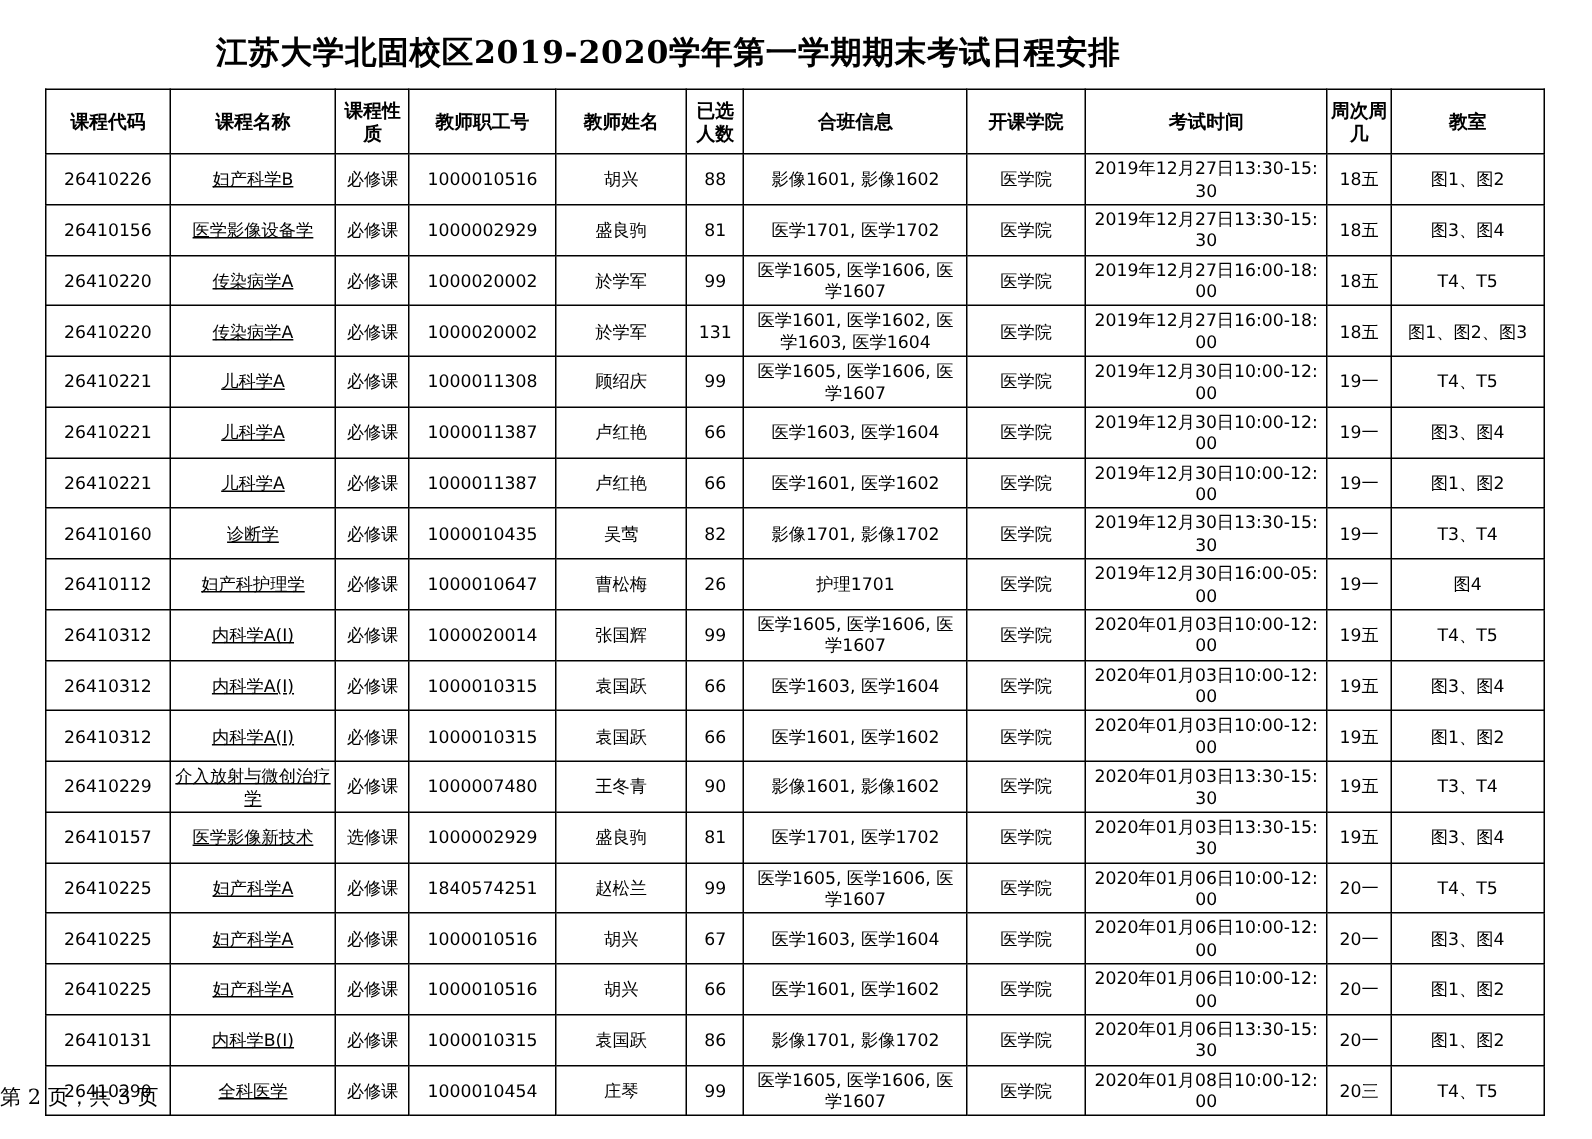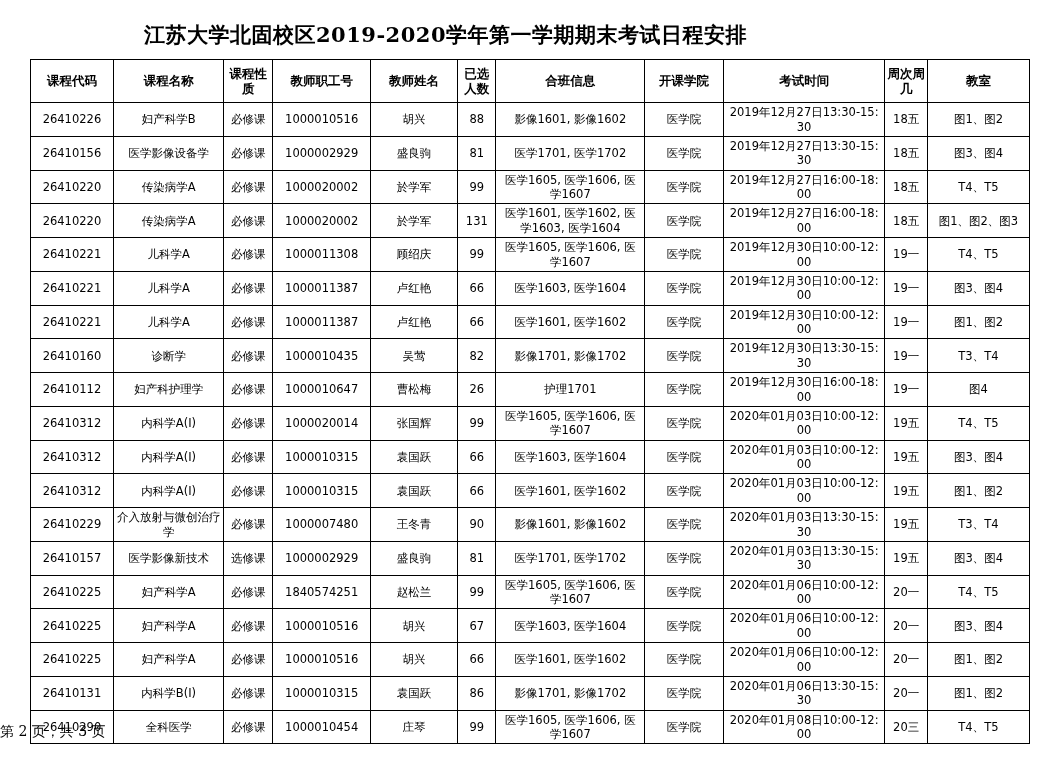--- a/index.html
+++ b/index.html
@@ -46,20 +46,21 @@
   }
   table.exam thead th {
     font-weight: bold;
     font-size: 12.5px;
     height: 38px;
     padding: 2px 2px;
   }
   td.left {
     text-align: left;
     padding-left: 5px;
+    text-decoration: underline;
   }
   
   col.c0 { width: 78px; }
   col.c1 { width: 104px; }
   col.c2 { width: 46px; }
   col.c3 { width: 92px; }
   col.c4 { width: 82px; }
   col.c5 { width: 36px; }
   col.c6 { width: 140px; }
   col.c7 { width: 74px; }
@@ -219,21 +220,21 @@
         </tr>
         <tr>
           <td>26410112</td>
           <td class="left">妇产科护理学</td>
           <td>必修课</td>
           <td>1000010647</td>
           <td>曹松梅</td>
           <td>26</td>
           <td>护理1701</td>
           <td>医学院</td>
-          <td>2019年12月30日16:00-18:00</td>
+          <td>2019年12月30日16:00-05:00</td>
           <td>19一</td>
           <td>图4</td>
         </tr>
         <tr>
           <td>26410312</td>
           <td class="left">内科学A(I)</td>
           <td>必修课</td>
           <td>1000020014</td>
           <td>张国辉</td>
           <td>99</td>

